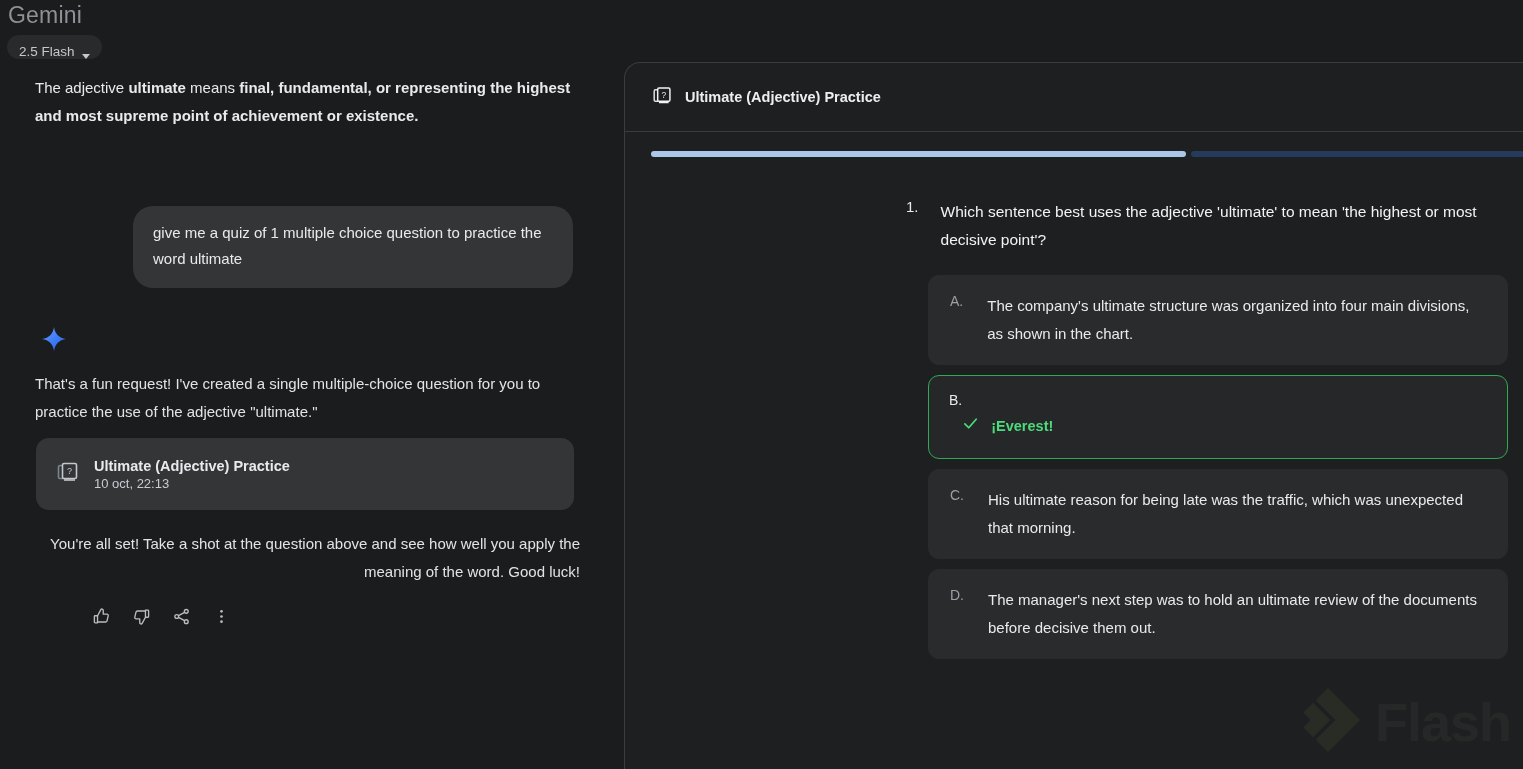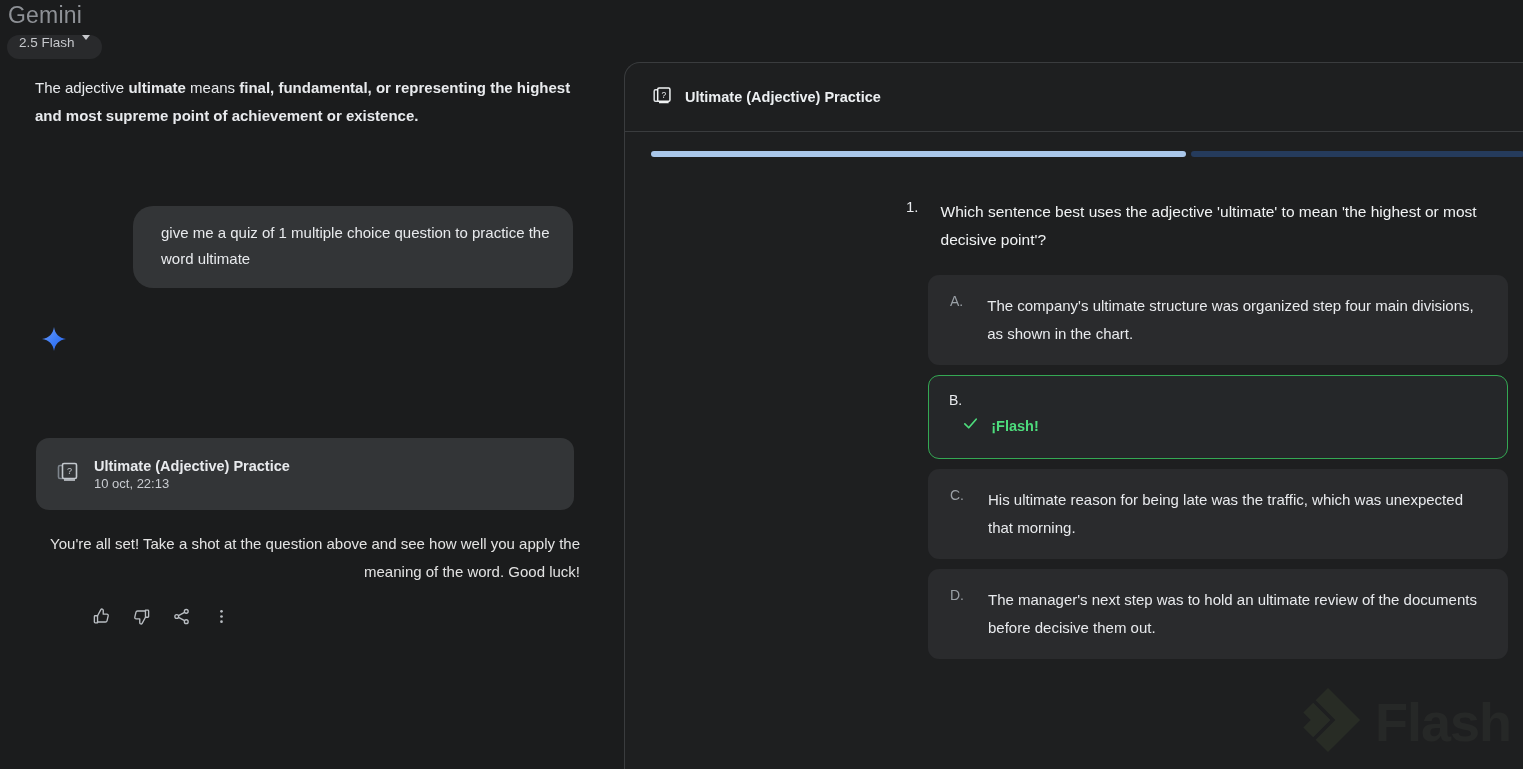--- a/index.html
+++ b/index.html
@@ -19,42 +19,42 @@
     overflow: hidden;
   }
   #app-title {
     position: absolute; left: 8px; top: 2px;
     font-size: 23px; color: #8e9196; letter-spacing: .2px;
   }
   #model-pill {
     position: absolute; left: 7px; top: 35px;
     height: 24px; padding: 0 12px;
     background: #292a2c; border-radius: 13px;
-    display: flex; align-items: flex-start; gap: 7px;
+    display: flex; align-items: flex-end; gap: 7px;
     font-size: 13.5px; color: #c6c8cc;
     cursor: pointer;
   }
   .caret {
     width: 0; height: 0;
     border-left: 4.5px solid transparent;
     border-right: 4.5px solid transparent;
     border-top: 5px solid #c6c8cc;
   }
 
   #intro-line {
     position: absolute; left: 35px; top: 74px; width: 545px;
     font-size: 15px; line-height: 28px; color: #e8eaed;
   }
   #intro-line b { font-weight: 700; }
 
   #user-bubble {
     position: absolute; left: 133px; top: 206px;
     width: 440px;
     background: #333537; border-radius: 20px;
-    padding: 14px 20px 16px 28px;
+    padding: 14px 20px 16px 20px;
     font-size: 15px; line-height: 26px; color: #e8eaed;
   }
 
   #sparkle { position: absolute; left: 41px; top: 326px; width: 26px; height: 26px; }
 
   #ai-text-1 {
     position: absolute; left: 35px; top: 370px; width: 545px;
     font-size: 15px; line-height: 28px; color: #e3e3e3;
   }
 
@@ -198,20 +198,21 @@
         <linearGradient id="spg" x1="0" y1="0" x2="1" y2="1">
           <stop offset="0%" stop-color="#6f9cf8"></stop>
           <stop offset="55%" stop-color="#3b7bf6"></stop>
           <stop offset="100%" stop-color="#2a62e8"></stop>
         </linearGradient>
       </defs>
       <path d="M13 1 C14 8 18 12 25 13 C18 14 14 18 13 25 C12 18 8 14 1 13 C8 12 12 8 13 1 Z" fill="url(#spg)"></path>
     </svg>
   </div>
 
+  <div id="ai-text-1">That's a fun request! I've created a single multiple-choice question for you to practice the use of the adjective "ultimate."</div>
 
   <div id="quiz-card">
     <span>
       <svg width="24" height="24" viewBox="0 0 24 24">
         <rect x="2.5" y="5.5" width="13" height="13" rx="1.5" fill="none" stroke="#7d848c" stroke-width="1.6"></rect>
         <rect x="6.5" y="3.5" width="14" height="15" rx="1.5" fill="#333537" stroke="#c3c8cd" stroke-width="1.6"></rect>
         <text x="13.5" y="14.2" font-size="9" font-family="Liberation Sans, sans-serif" fill="#c3c8cd" text-anchor="middle">?</text>
         <line x1="8" y1="20" x2="19" y2="20" stroke="#c3c8cd" stroke-width="1.6"></line>
       </svg>
     </span>
@@ -281,34 +282,34 @@
     <div id="question-row">
       <span id="question-num">1.</span>
       <span id="question-text">Which sentence best uses the adjective 'ultimate' to mean 'the highest or most decisive point'?</span>
     </div>
 
     <div id="options">
 
       <div class="opt">
         <span class="letter">A.</span>
         <span class="body">
-          <span class="otext">The company's ultimate structure was organized step four main divisions, as shown in the chart.</span>
+          <span class="otext">The company's ultimate structure was organized into four main divisions, as shown in the chart.</span>
         </span>
       </div>
 
       <div class="opt correct">
         <span class="letter">B.</span>
         <span class="body">
           <span class="fb-head">
             <span>
               <svg width="17" height="17" viewBox="0 0 24 24" fill="none" stroke="#4ddc7c" stroke-width="2.4" stroke-linecap="round" stroke-linejoin="round">
                 <polyline points="4,12.5 9.5,18 20,6"></polyline>
               </svg>
             </span>
-            <span class="fb-label">¡Flash!</span>
+            <span class="fb-label">¡Everest!</span>
           </span>
         </span>
       </div>
 
       <div class="opt">
         <span class="letter">C.</span>
         <span class="body">
           <span class="otext">His ultimate reason for being late was the traffic, which was unexpected that morning.</span>
         </span>
       </div>

